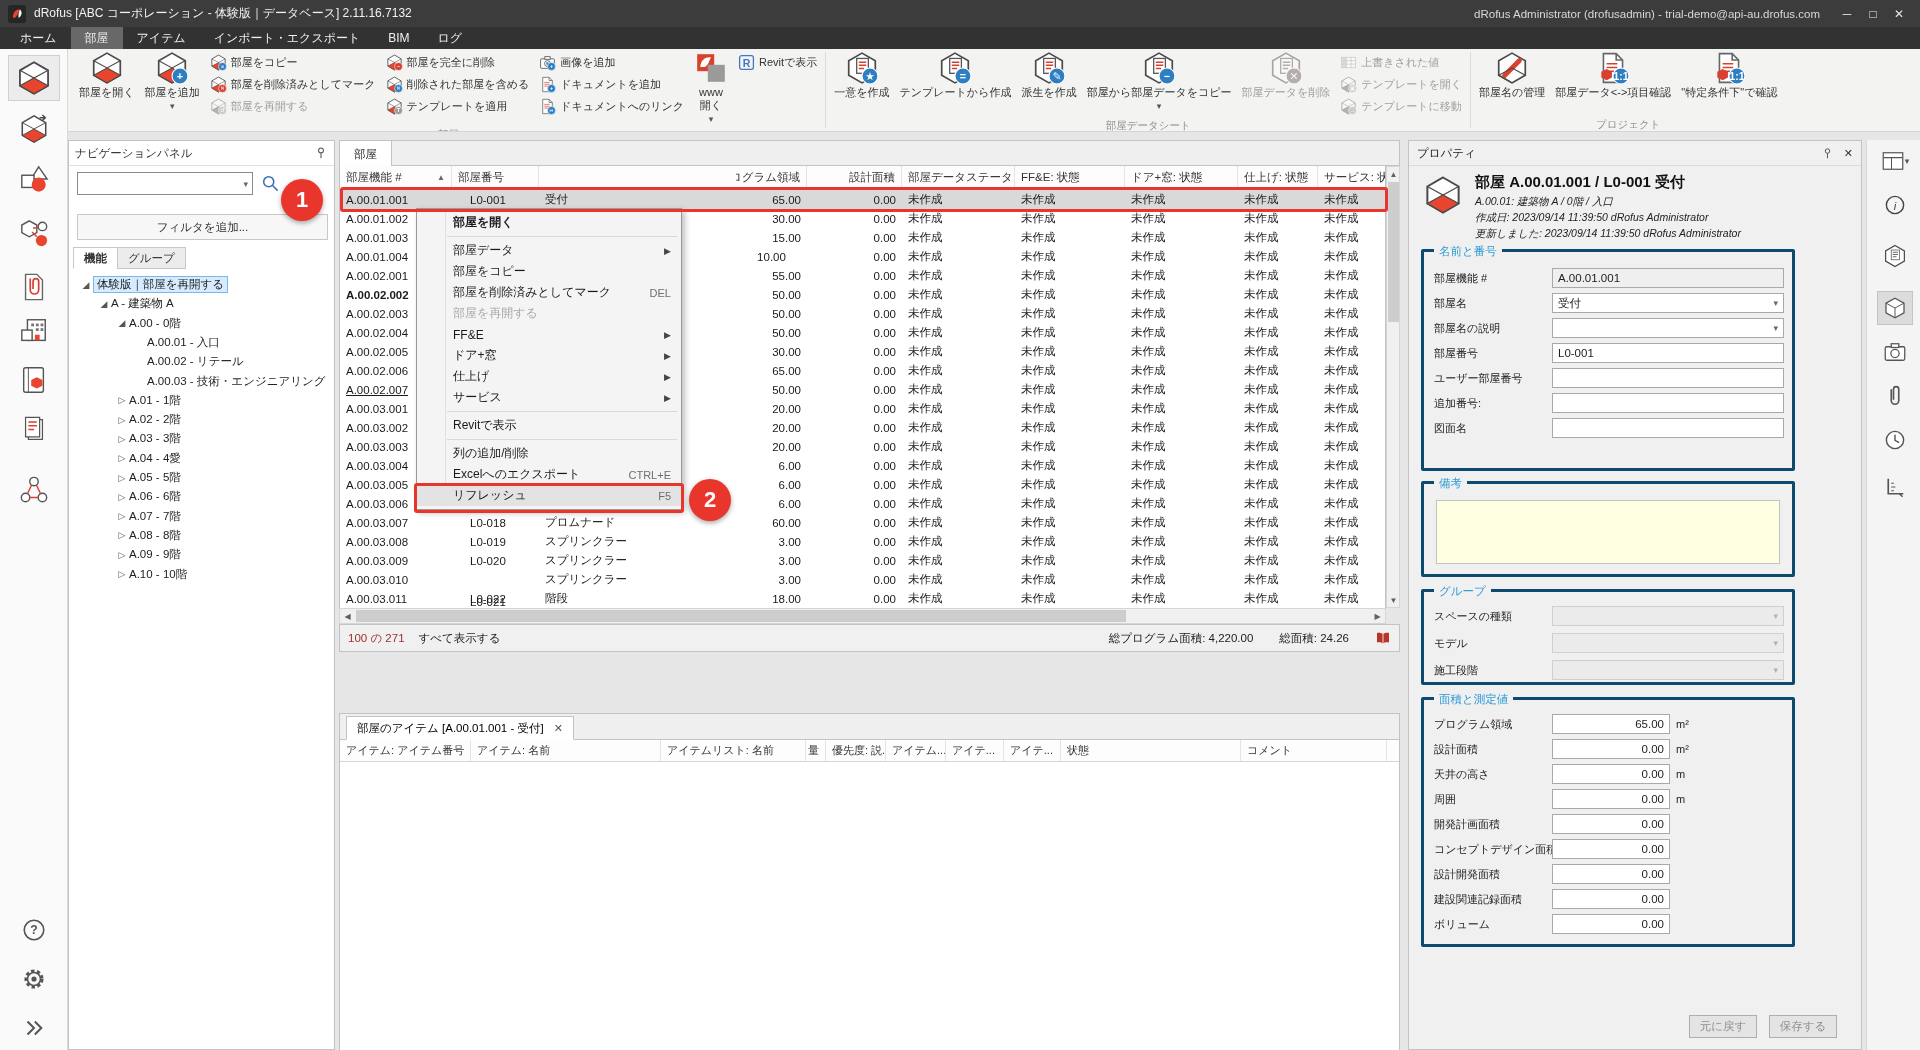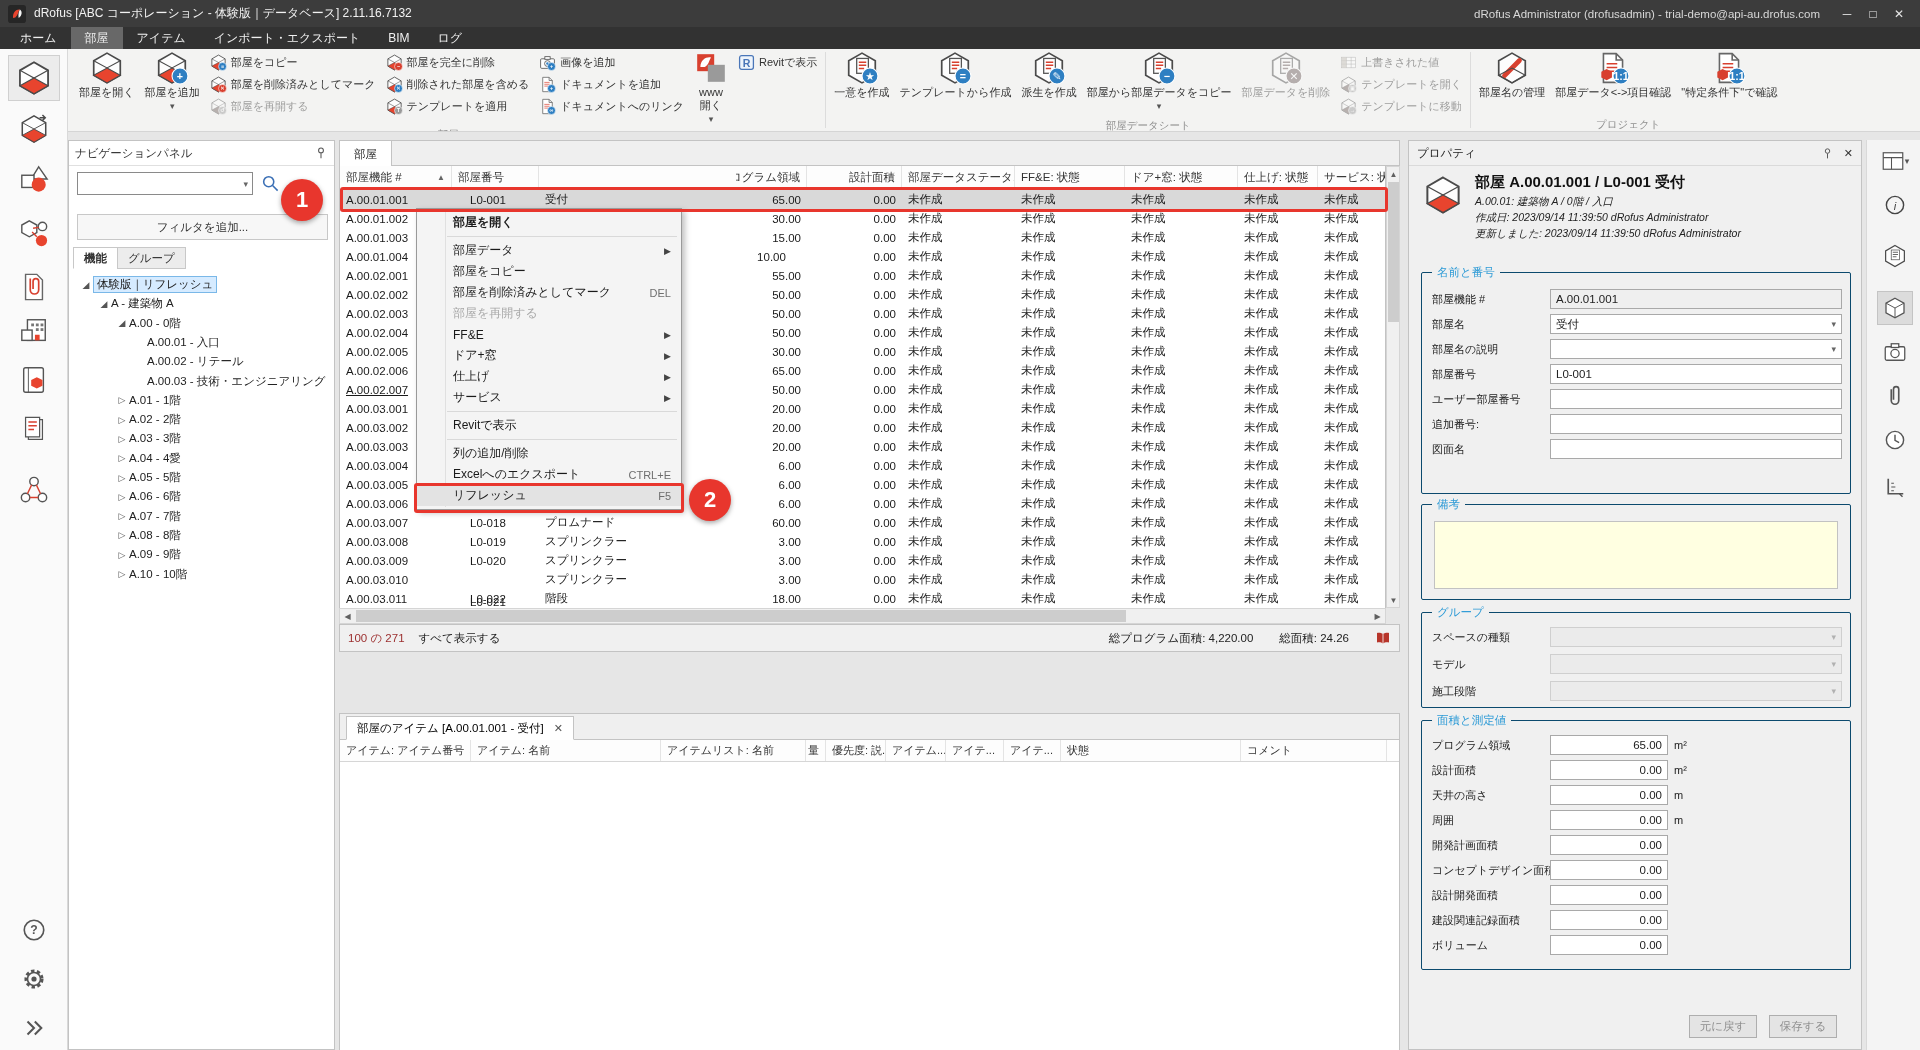--- a/index.html
+++ b/index.html
@@ -89,21 +89,21 @@
   .mi .short{margin-left:auto;color:#6e6e6e;font-size:11px;}
   .mi .sub{margin-left:auto;color:#444;font-size:9px;}
   .msep{height:1px;background:#d9d9d9;margin:3px 4px 3px 30px;}
   
   #props{left:1408px;top:140px;width:454px;height:910px;background:#f0f0f0;border:1px solid #c3c3c3;font-size:11.5px;color:#222;overflow:hidden;}
   .phead{position:absolute;left:0;top:0;width:100%;height:25px;display:flex;align-items:center;padding:0 8px;border-bottom:1px solid #dadada;}
   .phead .spacer{flex:1;}
   .ptitleblock{position:absolute;left:14px;top:32px;right:8px;}
   .ptitle{font-size:15px;font-weight:bold;color:#111;}
   .psub{font-style:italic;font-size:10.5px;color:#222;margin-top:2px;line-height:14px;}
-  .fs{position:absolute;left:12px;width:430px;border:1px solid #0c4a6e;border-radius:2px;margin-top:23px;}
+  .fs{position:absolute;left:12px;width:374px;border:3px solid #0c4a6e;border-radius:2px;}
   .fslegend{position:absolute;left:10px;top:-8px;background:#f0f0f0;padding:0 5px;color:#2e9bd6;font-size:11.5px;}
   .frow{position:absolute;left:10px;right:8px;height:20px;display:flex;align-items:center;}
   .flabel{width:118px;font-size:11px;color:#222;white-space:nowrap;overflow:hidden;}
   .finput{flex:1;height:20px;border:1px solid #a9a9a9;background:#fff;display:flex;align-items:center;padding:0 5px;font-size:11.5px;}
   .finput.ro{background:#efefef;}
   .finput.dis{background:#e6e6e6;}
   .finput .cmb{margin-left:auto;color:#666;font-size:9px;}
   .fnote{position:absolute;left:12px;right:12px;top:16px;bottom:10px;background:#ffffe1;border:1px solid #c2c2c2;}
   .arow .finput{flex:0 0 118px;justify-content:flex-end;}
   .arow .unit{width:30px;padding-left:6px;font-size:11px;}
@@ -524,21 +524,21 @@
         </svg>
       </span>
     <div id="filterbtn">フィルタを追加...</div>
     <div class="navtabs">
         <div class="navtab active">機能</div>
         <div class="navtab">グループ</div>
       </div>
     <div id="tree">
         <div class="trow-t" style="top: 2px; left: 10px;">
           <span class="tarrow">◢</span>
-          <span class="tsel">体験版｜リフレッシュ</span>
+          <span class="tsel">体験版｜部屋を再開する</span>
         </div>
         <div class="trow-t" style="top: 21.3px; left: 28px;">
           <span class="tarrow">◢</span>
           <span>A - 建築物 A</span>
         </div>
         <div class="trow-t" style="top: 40.6px; left: 46px;">
           <span class="tarrow">◢</span>
           <span>A.00 - 0階</span>
         </div>
         <div class="trow-t" style="top: 59.9px; left: 64px;">
@@ -668,21 +668,21 @@
           <div class="td" style="width: 197px; flex: 0 0 197px;"></div>
           <div class="td r" style="width: 71px; flex: 0 0 71px;">55.00</div>
           <div class="td r" style="width: 95px; flex: 0 0 95px;">0.00</div>
           <div class="td" style="width: 113px; flex: 0 0 113px;">未作成</div>
           <div class="td" style="width: 110px; flex: 0 0 110px;">未作成</div>
           <div class="td" style="width: 113px; flex: 0 0 113px;">未作成</div>
           <div class="td" style="width: 80px; flex: 0 0 80px;">未作成</div>
           <div class="td" style="width: 69px; flex: 0 0 69px;">未作成</div>
         </div>
         <div class="trow">
-          <div class="td" style="width: 112px; flex: 0 0 112px;">A.00.02.002</div>
+          <div class="td" style="width: 112px; flex: 0 0 112px; font-weight: bold;">A.00.02.002</div>
           <div class="td" style="width: 87px; flex: 0 0 87px; padding-left: 18px;"></div>
           <div class="td" style="width: 197px; flex: 0 0 197px;"></div>
           <div class="td r" style="width: 71px; flex: 0 0 71px;">50.00</div>
           <div class="td r" style="width: 95px; flex: 0 0 95px;">0.00</div>
           <div class="td" style="width: 113px; flex: 0 0 113px;">未作成</div>
           <div class="td" style="width: 110px; flex: 0 0 110px;">未作成</div>
           <div class="td" style="width: 113px; flex: 0 0 113px;">未作成</div>
           <div class="td" style="width: 80px; flex: 0 0 80px;">未作成</div>
           <div class="td" style="width: 69px; flex: 0 0 69px;">未作成</div>
         </div>

